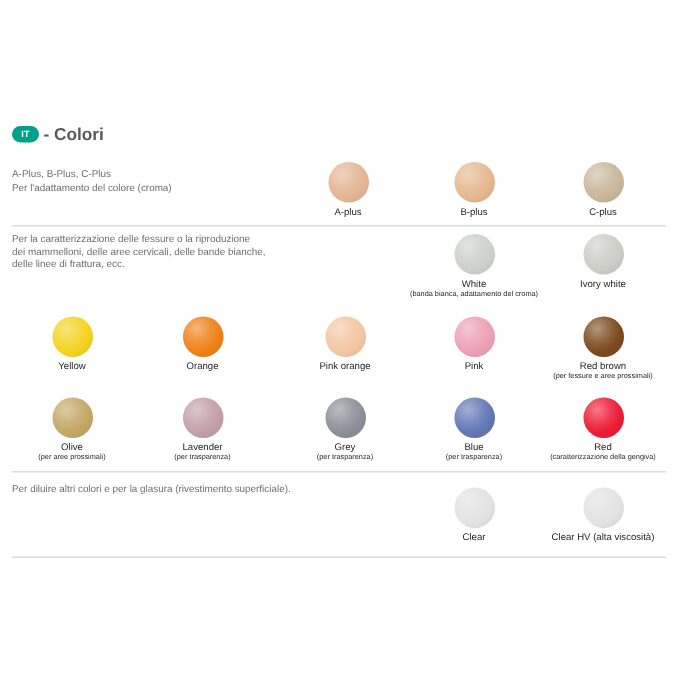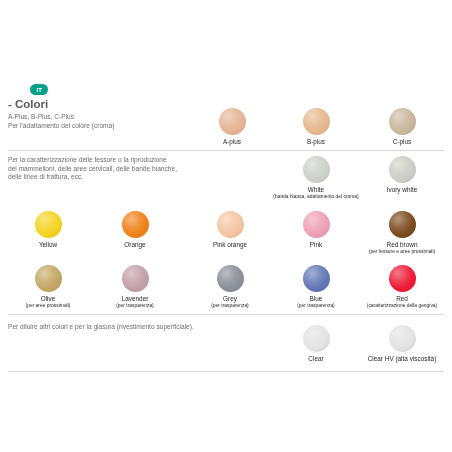--- a/index.html
+++ b/index.html
@@ -23,23 +23,22 @@
     height: 452px;
     overflow: hidden;
   }
 
   
   .title-row {
     position: absolute;
     left: 8px;
     top: 84px;
     display: flex;
-    align-items: flex-end;
+    align-items: flex-start;
     gap: 3px;
-    flex-direction: column;
   }
   .lang-badge {
     display: inline-flex;
     align-items: center;
     justify-content: center;
     width: 18px;
     height: 11px;
     border-radius: 6px;
     background: #00a08a;
     color: #ffffff;

